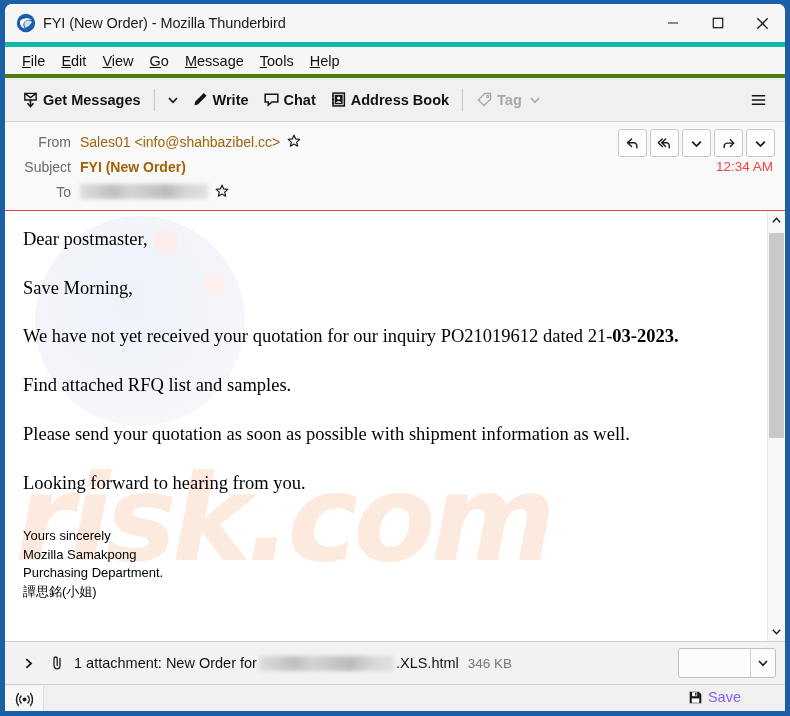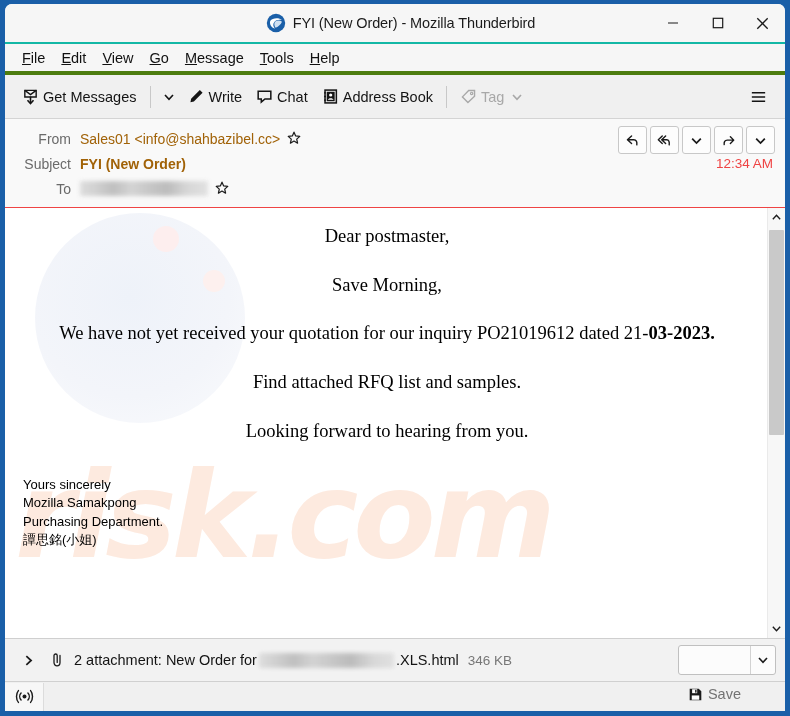--- a/index.html
+++ b/index.html
@@ -32,24 +32,23 @@
     border-radius: 7px 7px 0 0;
     overflow: hidden;
     box-sizing: border-box;
   }
 
   
   #titlebar {
     position: relative;
     height: 38px;
     background: #f6f6f6;
-    border-bottom: 2px solid #14b8a6;
-    display: flex;
-    align-items: center;
-    justify-content: center;
+    border-bottom: 5px solid #14b8a6;
+    display: flex;
+    align-items: center;
   }
   #tb-logo {
     width: 20px; height: 20px;
     margin-left: 11px;
     margin-right: 7px;
     flex: 0 0 auto;
   }
   #tb-title {
     font-size: 14.5px;
     color: #1b1b1b;
@@ -99,20 +98,21 @@
   }
   .tool-btn {
     display: flex;
     align-items: center;
     gap: 4px;
     padding: 5px 7px;
     border-radius: 3px;
     font-size: 14.5px;
     color: #141414;
     white-space: nowrap;
+    font-weight: bold;
   }
   .tool-btn.disabled { color: #a8a8a8; }
   .tool-caret {
     padding: 6px 6px;
     border-radius: 3px;
     display: flex;
     align-items: center;
   }
   .tool-sep {
     width: 1px;
@@ -210,21 +210,20 @@
     overflow: hidden;
   }
   .body-p {
     font-family: "Liberation Serif", serif;
     font-size: 18.5px;
     color: #000000;
     margin: 0 0 28px 0;
     line-height: 1.12;
     position: relative;
     z-index: 2;
-    text-align: center;
   }
   .body-p b { font-weight: bold; }
   #signature {
     position: relative;
     z-index: 2;
     margin-top: 34px;
     font-family: "Liberation Sans", sans-serif;
     font-size: 13px;
     color: #000000;
     line-height: 1.42;
@@ -366,21 +365,21 @@
     border-radius: 3px;
     background: #fcfcfc;
     height: 28px;
   }
   #save-btn {
     display: flex;
     align-items: center;
     gap: 5px;
     padding: 0 9px;
     font-size: 14.5px;
-    color: #737373;
+    color: #8b5cf6;
     margin-top: 48px;
   }
   #save-caret {
     display: flex;
     align-items: center;
     justify-content: center;
     width: 24px;
     border-left: 1px solid #d2d2d2;
   }
 
@@ -566,20 +565,21 @@
       <div id="wm-dot1"></div>
       <div id="wm-dot2"></div>
       <div id="wm-risk">risk.com</div>
     </div>
 
     <div id="msg-body">
       <p class="body-p"><span>Dear postmaster,</span><b></b></p>
       <p class="body-p"><span>Save Morning,</span><b></b></p>
       <p class="body-p"><span>We have not yet received your quotation for our inquiry PO21019612 dated 21-</span><b>03-2023.</b></p>
       <p class="body-p"><span>Find attached RFQ list and samples.</span><b></b></p>
+      <p class="body-p"><span>Please send your quotation as soon as possible with shipment information as well.</span><b></b></p>
       <p class="body-p"><span>Looking forward to hearing from you.</span><b></b></p>
       <div id="signature">
         <div>Yours sincerely</div>
         <div>Mozilla Samakpong</div>
         <div>Purchasing Department.</div>
         <div>譚思銘(小姐)</div>
       </div>
     </div>
 
     <div id="body-scrollbar">
@@ -604,21 +604,21 @@
       <svg width="13" height="13" viewBox="0 0 12 12">
         <path d="M4 2 L8.4 6 L4 10" fill="none" stroke="#1b1b1b" stroke-width="1.6"></path>
       </svg>
     </div>
     <div id="clip-icon">
       <svg width="16" height="16" viewBox="0 0 16 16">
         <path d="M11 3.4 V10.6 C11 12.6 9.6 13.9 8 13.9 C6.4 13.9 5 12.6 5 10.6 V3.6 C5 2.6 5.8 2 6.6 2 C7.4 2 8.2 2.6 8.2 3.6 V10.4" fill="none" stroke="#1b1b1b" stroke-width="1.3" stroke-linecap="round"></path>
       </svg>
     </div>
     <div id="attach-text">
-      <span>2 attachment: New Order for </span>
+      <span>1 attachment: New Order for </span>
       <span class="redacted" style="width:135px;margin:0 2px"></span>
       <span>.XLS.html</span>
       <span id="attach-size">346 KB</span>
     </div>
     <div id="save-group">
       <div id="save-btn">
         <svg width="15" height="15" viewBox="0 0 16 16">
           <path d="M1.8 1.8 H11.4 L14.2 4.6 V14.2 H1.8 Z" fill="#1b1b1b"></path>
           <rect x="4.4" y="2.4" width="5.4" height="4.2" fill="#ffffff"></rect>
           <rect x="7.6" y="3" width="1.5" height="3" fill="#1b1b1b"></rect>

